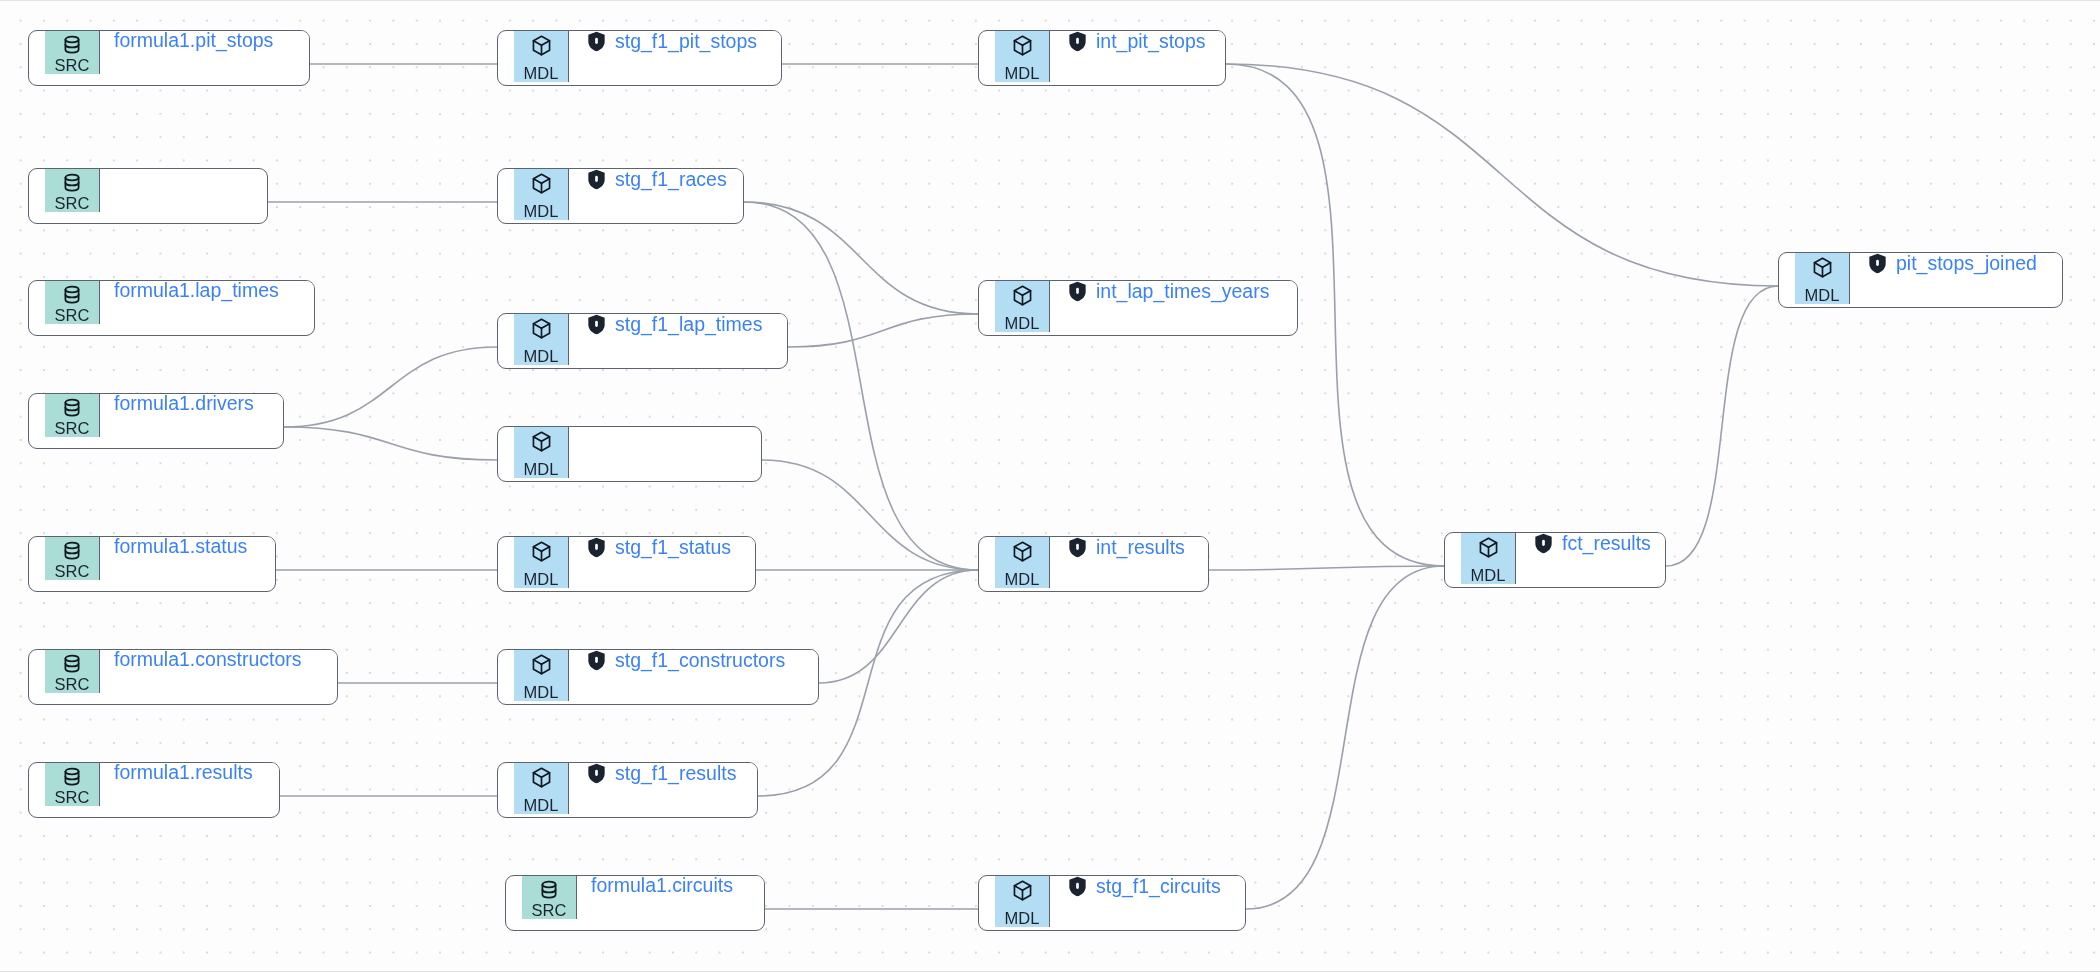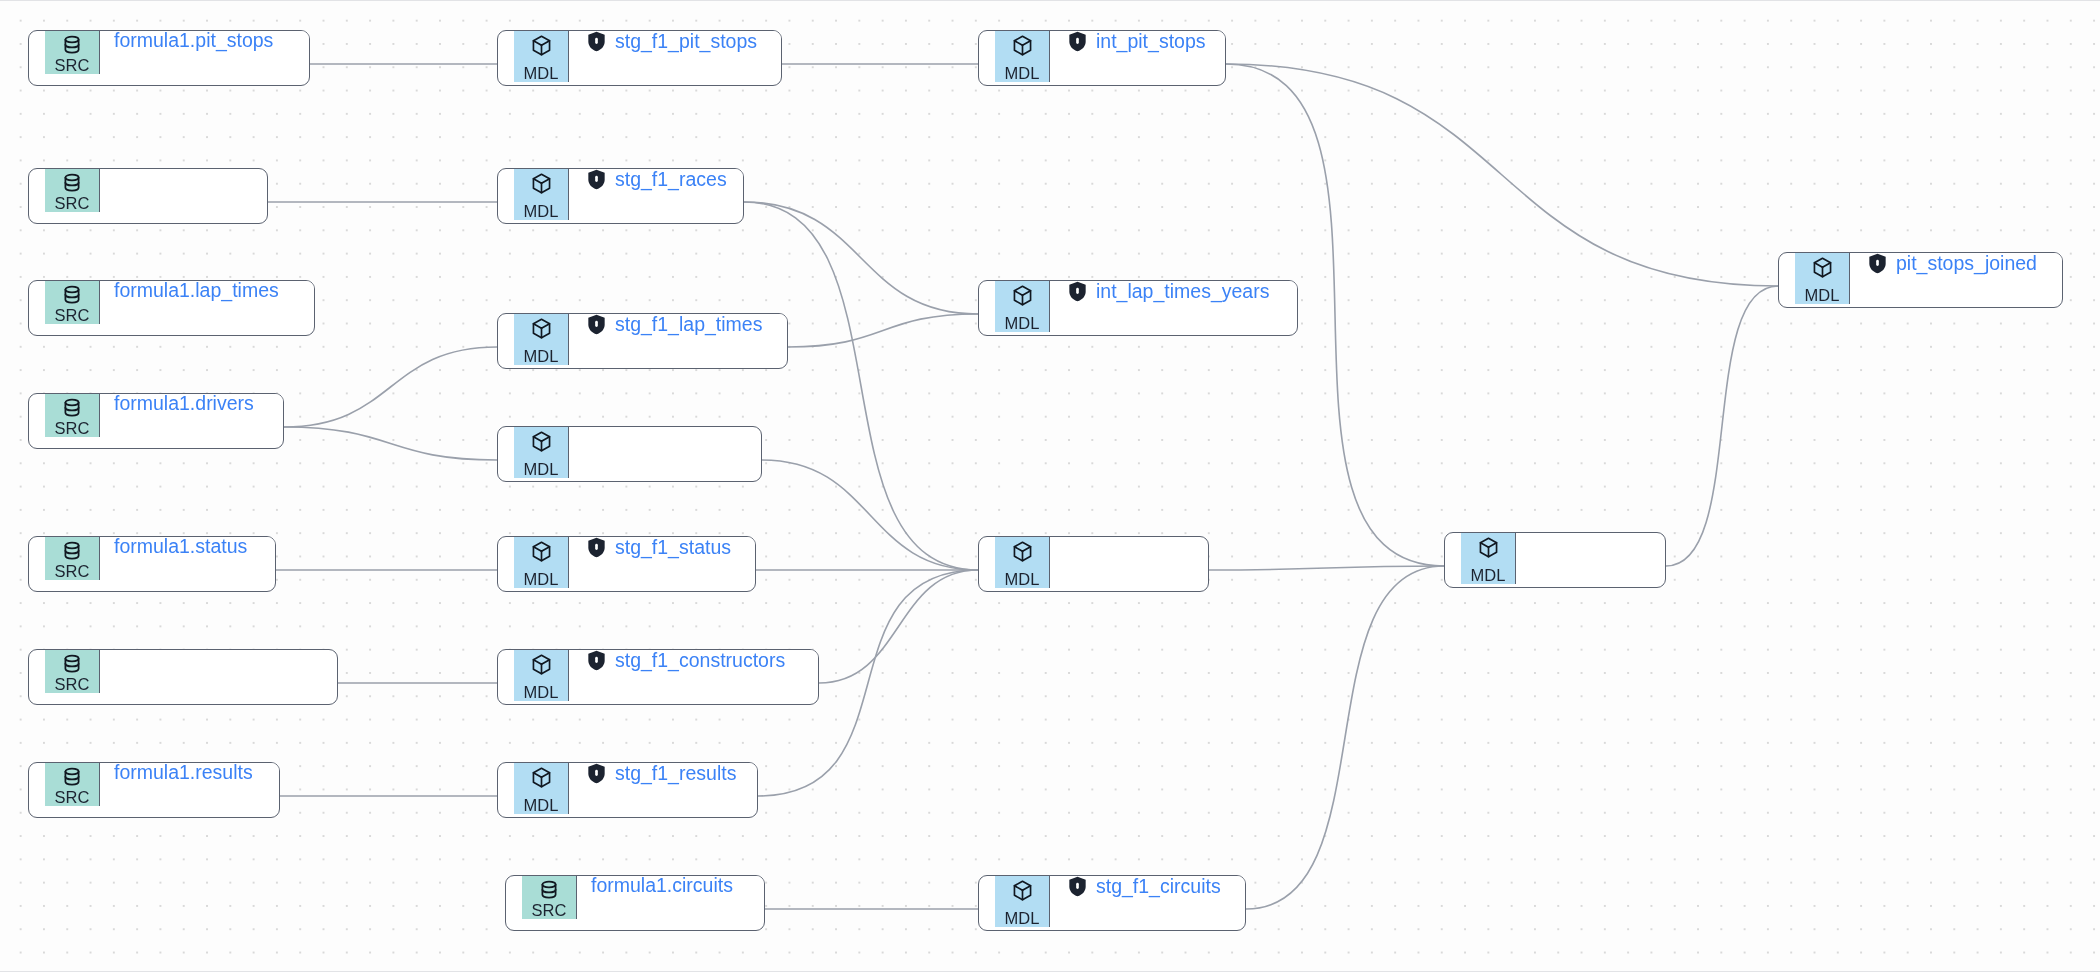--- a/index.html
+++ b/index.html
@@ -210,20 +210,23 @@
       </div>
       <div class="node src-node" style="left: 28px; top: 649px; width: 310px;">
         <div class="badge src">
           <svg width="22" height="22" viewBox="0 0 24 24" fill="none" stroke="#111821" stroke-width="1.9" stroke-linecap="round" stroke-linejoin="round">
             <ellipse cx="12" cy="6" rx="7.2" ry="3.1"></ellipse>
             <path d="M4.8 6v5.6c0 1.7 3.2 3.1 7.2 3.1s7.2-1.4 7.2-3.1V6"></path>
             <path d="M4.8 11.6v5.6c0 1.7 3.2 3.1 7.2 3.1s7.2-1.4 7.2-3.1v-5.6"></path>
           </svg>
           <span class="badge-text">SRC</span>
         </div>
+        <div class="body">
+          <span class="label">formula1.constructors</span>
+        </div>
       </div>
       <div class="node src-node" style="left: 28px; top: 762px; width: 252px;">
         <div class="badge src">
           <svg width="22" height="22" viewBox="0 0 24 24" fill="none" stroke="#111821" stroke-width="1.9" stroke-linecap="round" stroke-linejoin="round">
             <ellipse cx="12" cy="6" rx="7.2" ry="3.1"></ellipse>
             <path d="M4.8 6v5.6c0 1.7 3.2 3.1 7.2 3.1s7.2-1.4 7.2-3.1V6"></path>
             <path d="M4.8 11.6v5.6c0 1.7 3.2 3.1 7.2 3.1s7.2-1.4 7.2-3.1v-5.6"></path>
           </svg>
           <span class="badge-text">SRC</span>
         </div>
@@ -409,29 +412,43 @@
       </div>
       <div class="node mdl-node" style="left: 978px; top: 536px; width: 231px;">
         <div class="badge mdl">
           <svg width="23" height="23" viewBox="0 0 24 24" fill="none" stroke="#111821" stroke-width="1.75" stroke-linecap="round" stroke-linejoin="round">
             <path d="M12 2.4 20.4 7v10L12 21.6 3.6 17V7z"></path>
             <path d="M3.6 7 12 11.8 20.4 7"></path>
             <path d="M12 11.8v9.8"></path>
           </svg>
           <span class="badge-text">MDL</span>
         </div>
+        <div class="body">
+          <svg class="shield" width="19" height="21" viewBox="0 0 20 22">
+            <path d="M10 0.7 18.6 3.9v7.0c0 5.0-3.6 8.8-8.6 10.4C5 19.7 1.4 15.9 1.4 10.9V3.9z" fill="#1c2330"></path>
+            <rect x="8.6" y="7.1" width="2.8" height="6.4" rx="1.4" fill="#ffffff"></rect>
+          </svg>
+          <span class="label">int_results</span>
+        </div>
       </div>
       <div class="node mdl-node" style="left: 1444px; top: 532px; width: 222px;">
         <div class="badge mdl">
           <svg width="23" height="23" viewBox="0 0 24 24" fill="none" stroke="#111821" stroke-width="1.75" stroke-linecap="round" stroke-linejoin="round">
             <path d="M12 2.4 20.4 7v10L12 21.6 3.6 17V7z"></path>
             <path d="M3.6 7 12 11.8 20.4 7"></path>
             <path d="M12 11.8v9.8"></path>
           </svg>
           <span class="badge-text">MDL</span>
+        </div>
+        <div class="body">
+          <svg class="shield" width="19" height="21" viewBox="0 0 20 22">
+            <path d="M10 0.7 18.6 3.9v7.0c0 5.0-3.6 8.8-8.6 10.4C5 19.7 1.4 15.9 1.4 10.9V3.9z" fill="#1c2330"></path>
+            <rect x="8.6" y="7.1" width="2.8" height="6.4" rx="1.4" fill="#ffffff"></rect>
+          </svg>
+          <span class="label">fct_results</span>
         </div>
       </div>
       <div class="node mdl-node" style="left: 1778px; top: 252px; width: 285px;">
         <div class="badge mdl">
           <svg width="23" height="23" viewBox="0 0 24 24" fill="none" stroke="#111821" stroke-width="1.75" stroke-linecap="round" stroke-linejoin="round">
             <path d="M12 2.4 20.4 7v10L12 21.6 3.6 17V7z"></path>
             <path d="M3.6 7 12 11.8 20.4 7"></path>
             <path d="M12 11.8v9.8"></path>
           </svg>
           <span class="badge-text">MDL</span>

